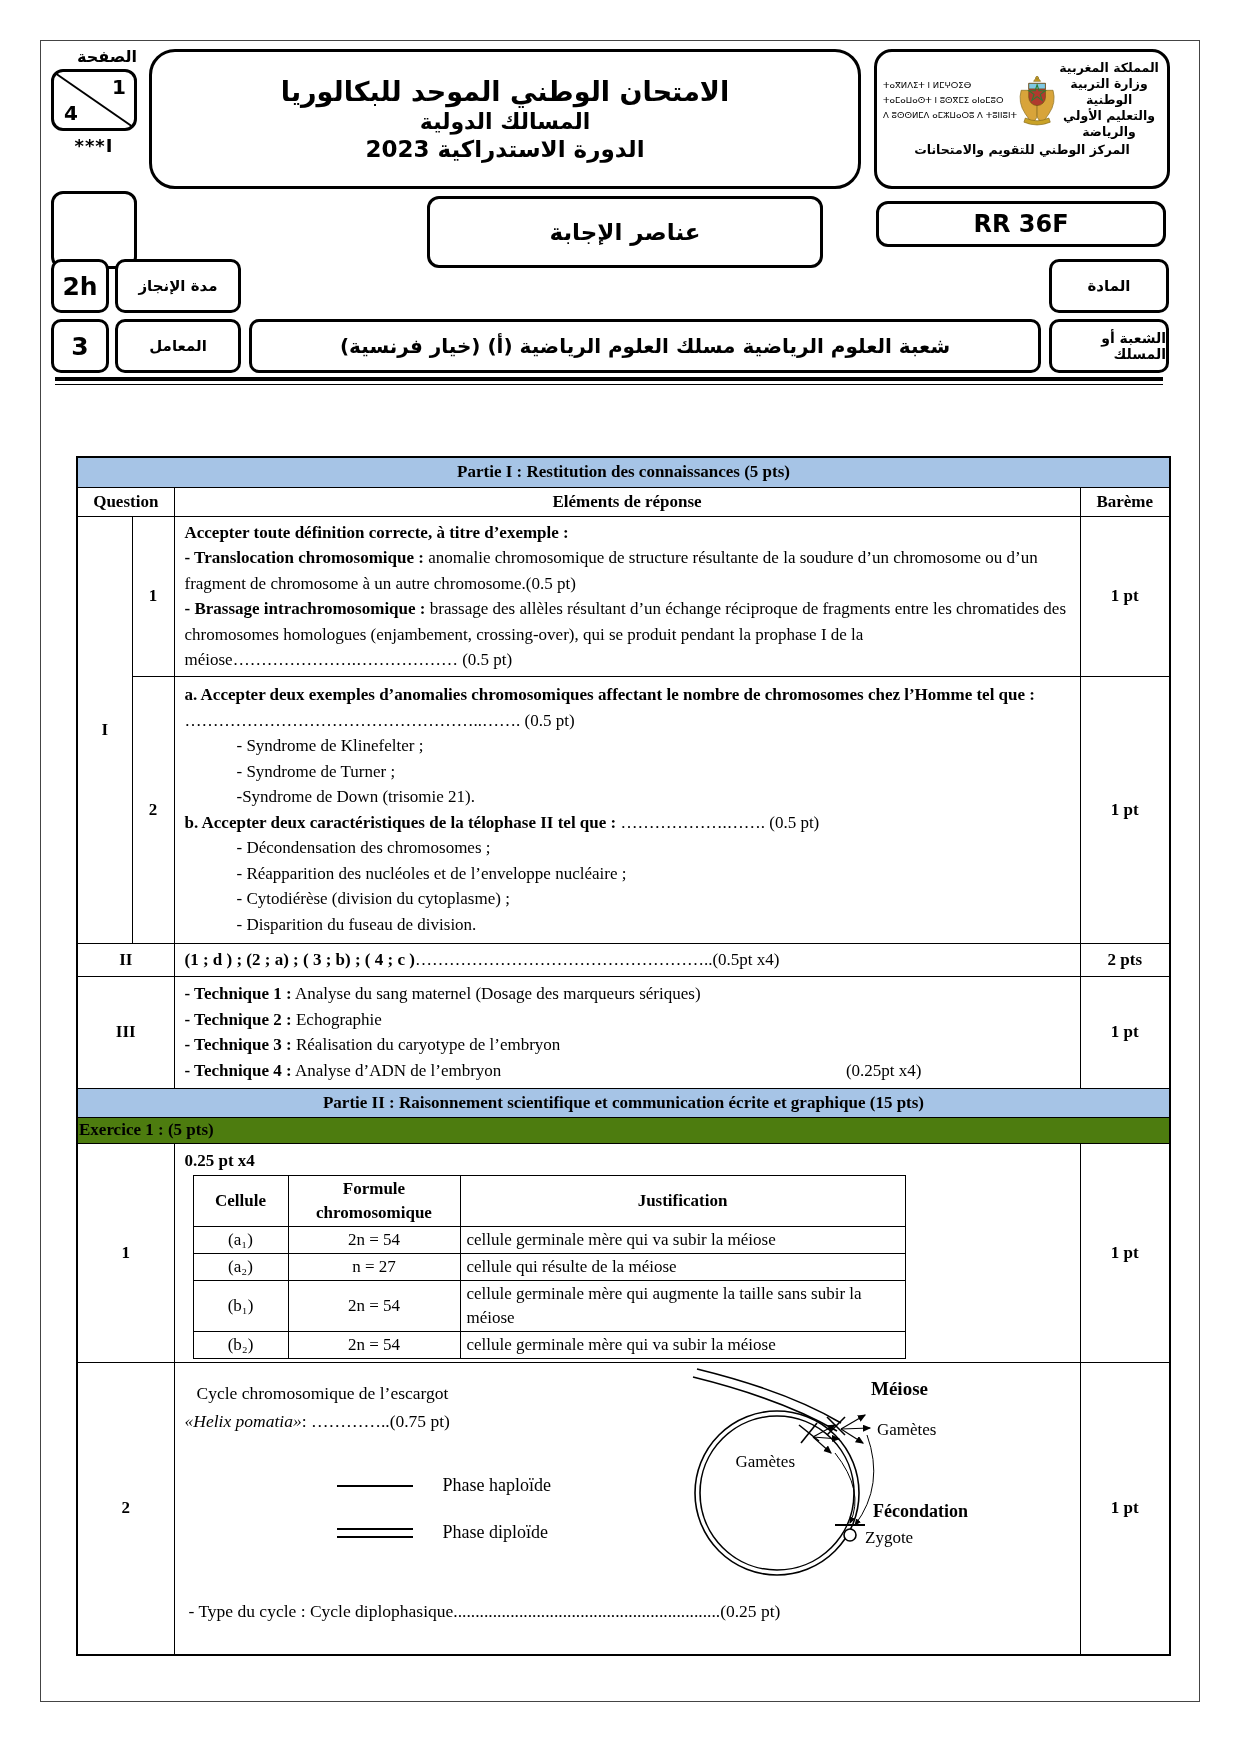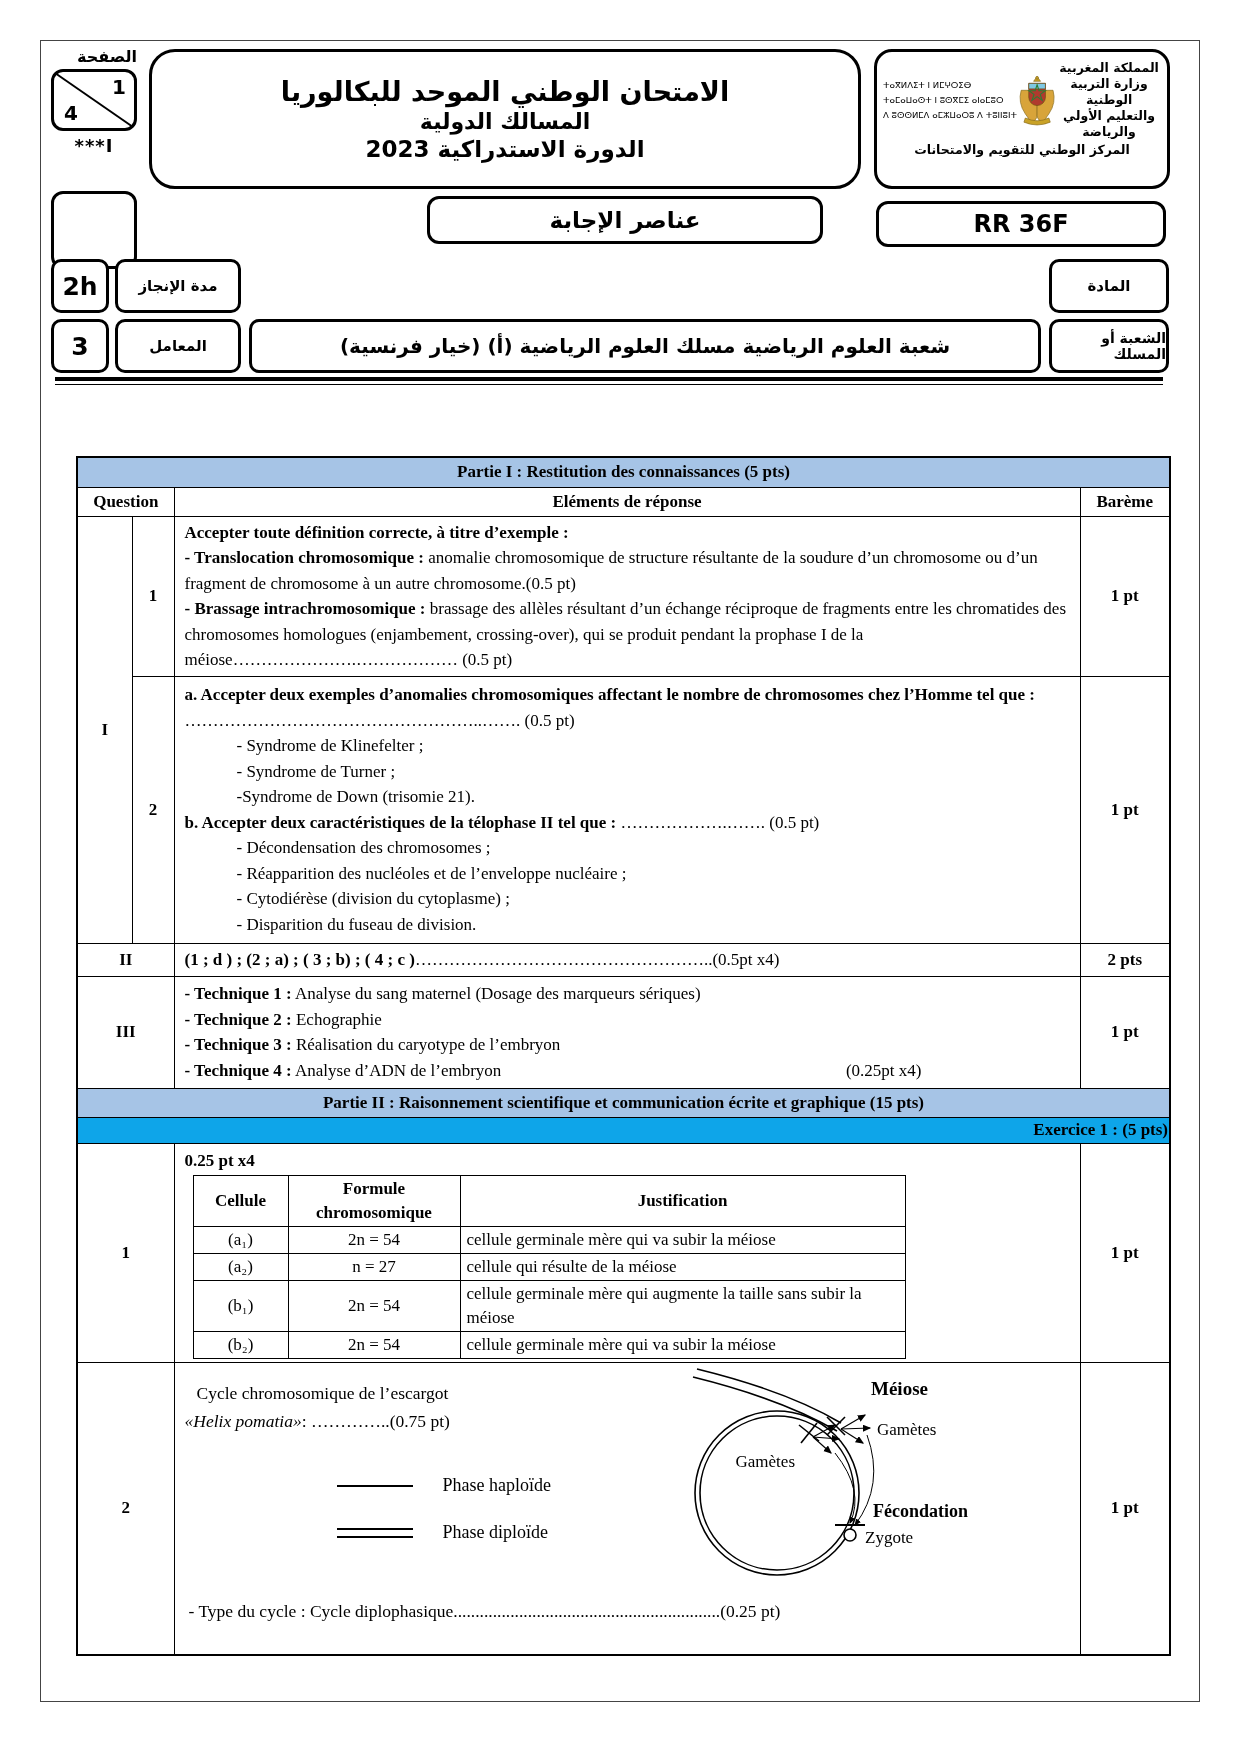--- a/index.html
+++ b/index.html
@@ -25,21 +25,21 @@
   .title-box .t3{font-size:23px;margin-top:2px;}
   .ministry-box{left:833px;top:8px;width:296px;height:140px;border-radius:18px;border-width:3.5px;
                 font-family:"DejaVu Sans",sans-serif;}
   .min-row{display:flex;align-items:center;justify-content:space-between;padding:8px 6px 0 6px;}
   .tif{font-size:8.5px;line-height:15px;white-space:nowrap;}
   .min-ar{font-size:12.5px;line-height:16px;text-align:center;direction:rtl;font-weight:bold;}
   .min-bottom{text-align:center;font-size:12.5px;font-weight:bold;direction:rtl;margin-top:2px;}
   .code-box{left:108px;top:160px;width:266px;height:46px;border-radius:12px;
             display:flex;align-items:center;justify-content:center;
             font-family:"DejaVu Sans",sans-serif;font-weight:bold;font-size:13px;}
-  .answer-box{left:386px;top:155px;width:396px;height:48px;border-radius:12px;border-width:3.5px;
+  .answer-box{left:386px;top:155px;width:396px;height:72px;border-radius:12px;border-width:3.5px;
               display:flex;align-items:center;justify-content:center;
               font-family:"DejaVu Sans",sans-serif;font-weight:bold;font-size:23px;direction:rtl;}
   .ref-box{left:835px;top:160px;width:290px;height:46px;border-radius:12px;
            display:flex;align-items:center;justify-content:center;
            font-family:"DejaVu Sans",sans-serif;font-weight:bold;font-size:24px;}
   .vbox{display:flex;align-items:center;justify-content:center;border-width:3.5px;}
   .dur-val{left:10px;top:218px;width:58px;height:54px;border-radius:10px;
            font-family:"DejaVu Sans",sans-serif;font-weight:bold;font-size:25px;}
   .dur-lab{left:74px;top:218px;width:126px;height:54px;border-radius:10px;
            font-family:"DejaVu Sans",sans-serif;font-weight:bold;font-size:15px;direction:rtl;}
@@ -55,21 +55,21 @@
              font-family:"DejaVu Sans",sans-serif;font-weight:bold;font-size:20px;direction:rtl;}
   .track-lab{left:1008px;top:278px;width:120px;height:54px;border-radius:10px;
              font-family:"DejaVu Sans",sans-serif;font-weight:bold;font-size:14px;direction:rtl;}
   .double-rule{left:14px;top:336px;width:1108px;height:3px;
                border-top:4px solid #000;border-bottom:1.5px solid #000;}
   
   table.main{position:absolute;left:35px;top:415px;width:1093px;border-collapse:collapse;
              table-layout:fixed;border:2px solid #000;}
   table.main td{border:1px solid #000;font-size:17px;vertical-align:middle;box-sizing:border-box;}
   td.band{background:#a6c4e6;text-align:center;font-weight:bold;font-size:18px;height:30px;}
-  td.band-light{background:#0ea5e9;text-align:right;font-weight:bold;font-size:17.5px;height:26px;}
+  td.band-light{background:#4d7c0f;text-align:left;font-weight:bold;font-size:17.5px;height:26px;}
   td.colhead{text-align:center;font-weight:bold;font-size:18px;height:29px;}
   td.qcell{text-align:center;font-weight:bold;font-size:18px;}
   td.bcell{text-align:center;font-weight:bold;font-size:17px;}
   td.content{padding:3px 10px;line-height:25.5px;vertical-align:top;}
   td.content p{margin:0;}
   .indent{padding-left:52px;}
   .rel{position:relative;}
   .pts-right{position:absolute;right:148px;top:0;}
   
   .note{font-weight:bold;font-size:17px;margin:1px 0 2px 0;}

